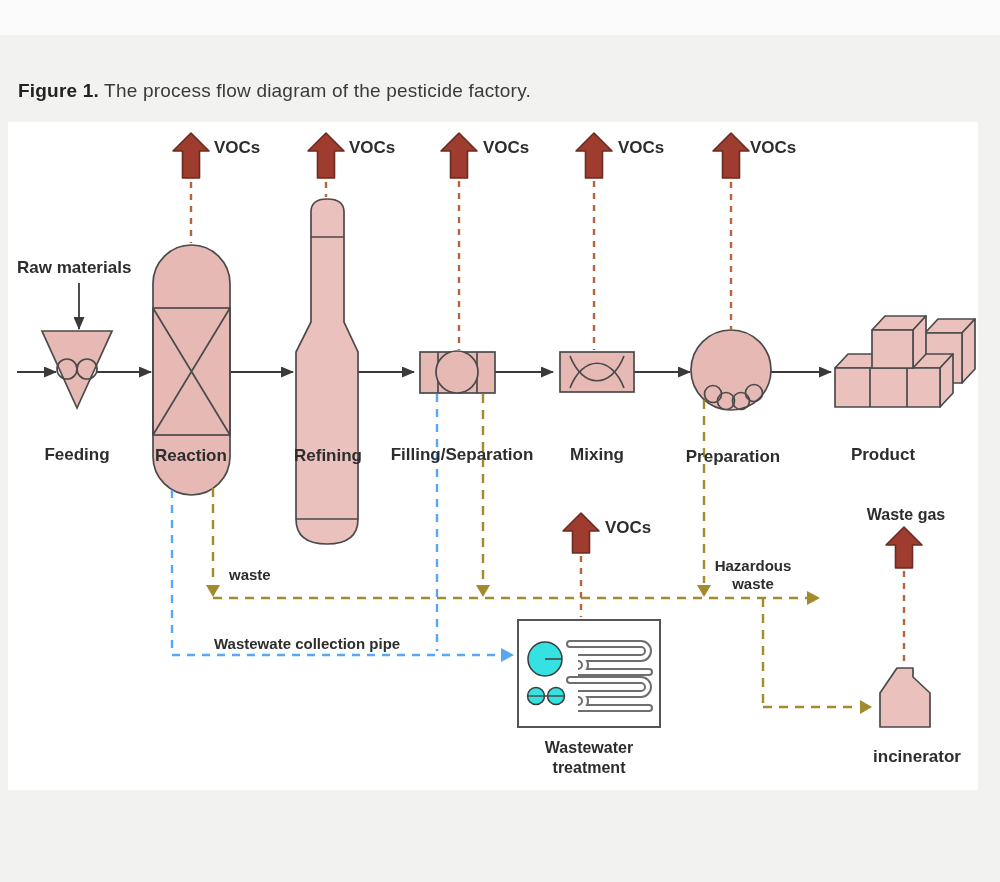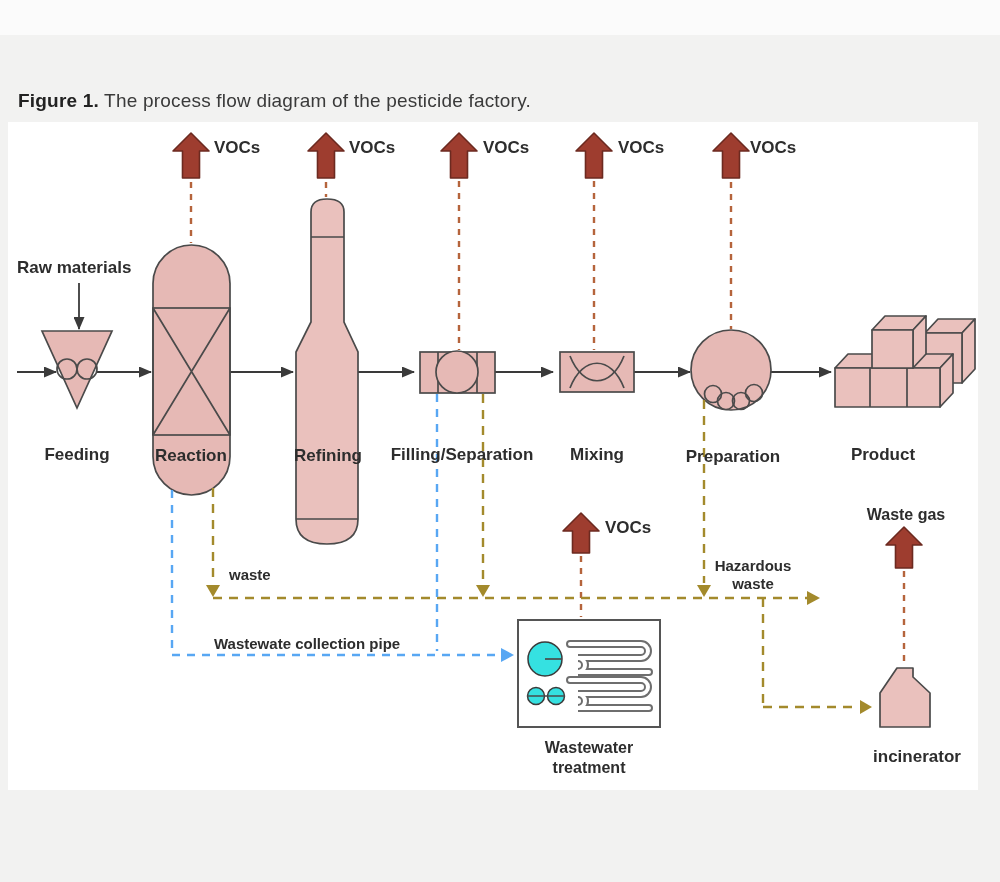--- a/index.html
+++ b/index.html
@@ -5,21 +5,21 @@
   html,body{margin:0;padding:0;}
   body{
     width:1000px;height:882px;position:relative;
     background:#f2f2f1;
     font-family:"Liberation Sans","DejaVu Sans",sans-serif;
     overflow:hidden;
   }
   .top-strip{position:absolute;left:0;top:0;width:1000px;height:35px;background:#fbfbfb;}
   .caption{
     position:absolute;left:18px;top:80px;width:900px;
-    font-size:19px;color:#3a3a3a;letter-spacing:.2px;margin-top:10px;
+    font-size:19px;color:#3a3a3a;letter-spacing:.2px;
   }
   .caption .b{font-weight:bold;color:#222;}
   .panel{
     position:absolute;left:8px;top:122px;width:970px;height:668px;
     background:#ffffff;
   }
   svg.diagram{position:absolute;left:0;top:0;}
 
   
   .fill-pink{fill:var(--pink,#e6b9b5);stroke:var(--stroke,#4a4a4a);stroke-width:1.7;}

